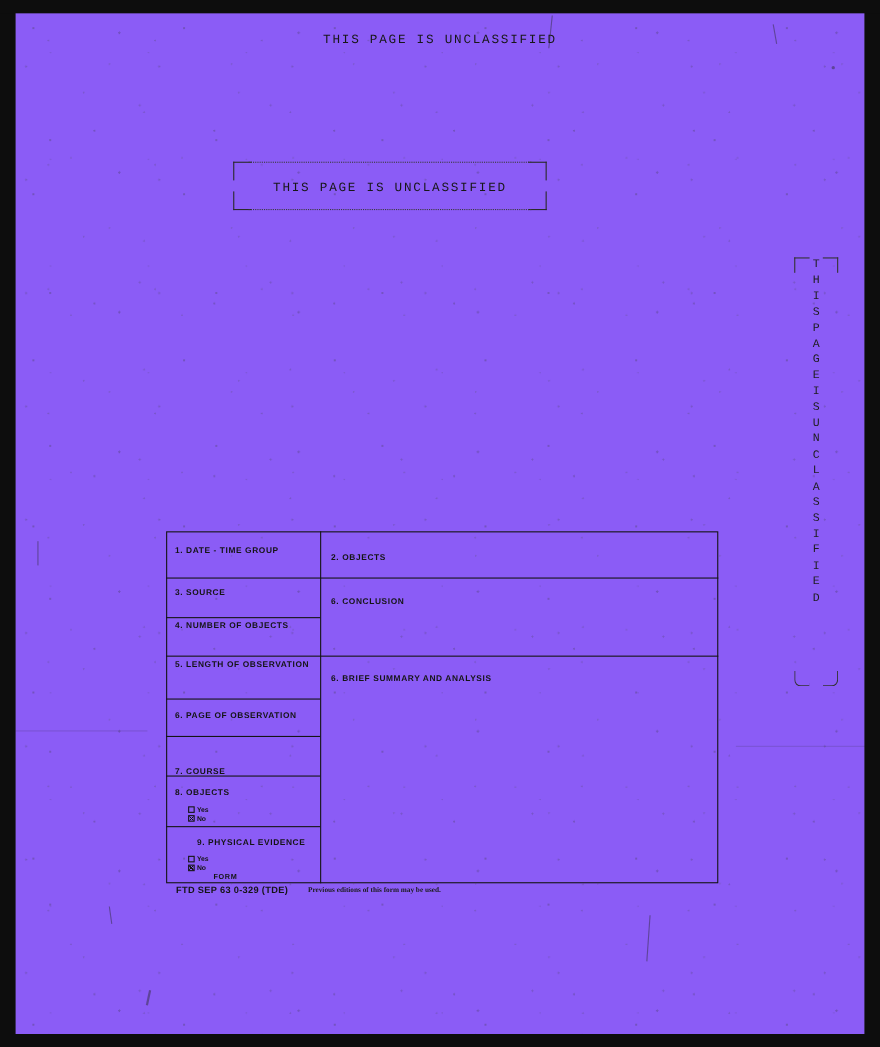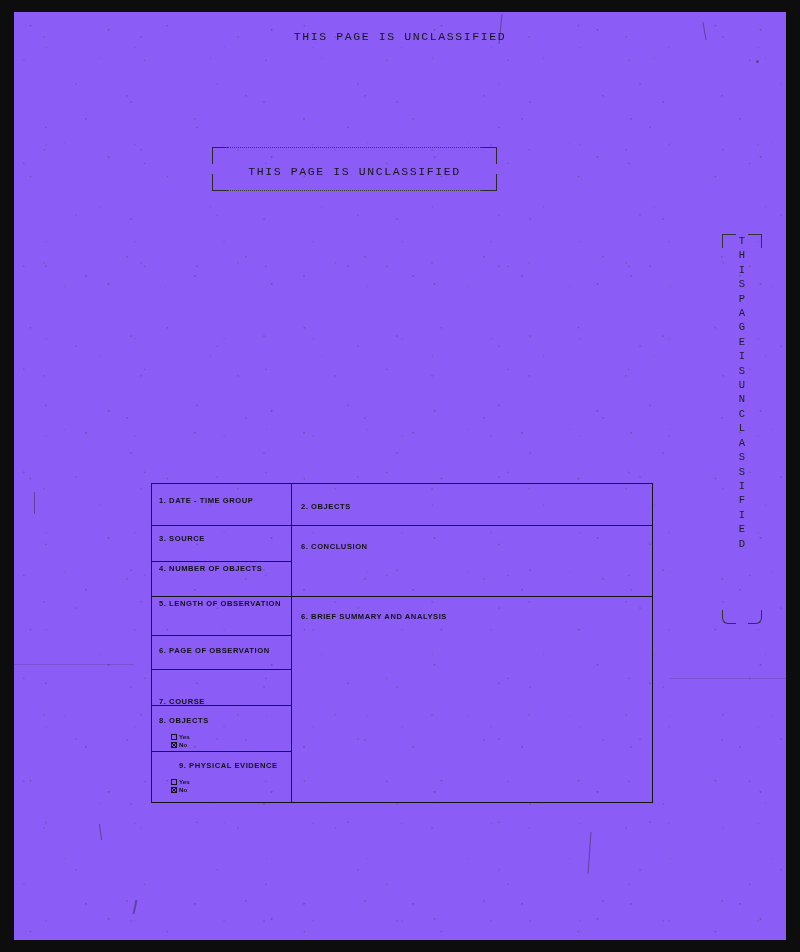--- a/index.html
+++ b/index.html
@@ -360,20 +360,25 @@
         <span>2.</span>&nbsp;<span>OBJECTS</span>
       </div>
       <div class="cell-label" style="left:150px; top:59px;">
         <span>6.</span>&nbsp;<span>CONCLUSION</span>
       </div>
       <div class="cell-label" style="left:150px; top:129px;">
         <span>6.</span>&nbsp;<span>BRIEF SUMMARY AND ANALYSIS</span>
       </div>
     </div>
 
+    <div id="form-footer">
+      <span class="form-word">FORM</span>
+      <span class="ftd-line">FTD SEP 63 0-329  (TDE)</span>
+      <span class="prev">Previous editions of this form may be used.</span>
+    </div>
 
     <div class="noise"></div>
     <span class="scratch" style="left:486px; top:2px;   width:1px;  height:30px; transform:rotate(6deg);"></span>
     <span class="scratch" style="left:742px; top:48px;  width:3px;  height:3px;  border-radius:50%;"></span>
     <span class="scratch" style="left:20px;  top:480px; width:1px;  height:22px;"></span>
     <span class="scratch" style="left:0px;   top:652px; width:120px;height:1px; opacity:.35;"></span>
     <span class="scratch" style="left:655px; top:666px; width:118px;height:1px; opacity:.35;"></span>
     <span class="scratch" style="left:86px;  top:812px; width:1px;  height:16px; transform:rotate(-8deg);"></span>
     <span class="scratch" style="left:575px; top:820px; width:1px;  height:42px; transform:rotate(4deg);"></span>
     <span class="scratch" style="left:120px; top:888px; width:2px;  height:14px; transform:rotate(12deg);"></span>

